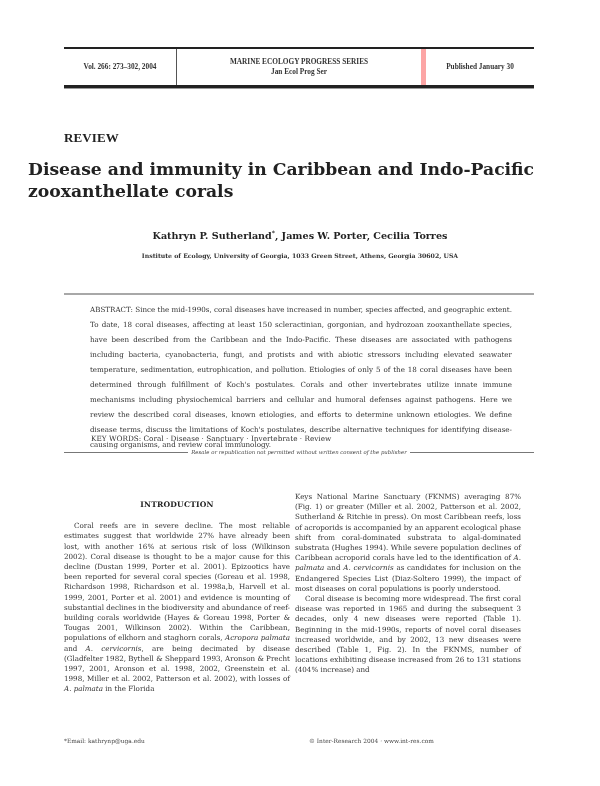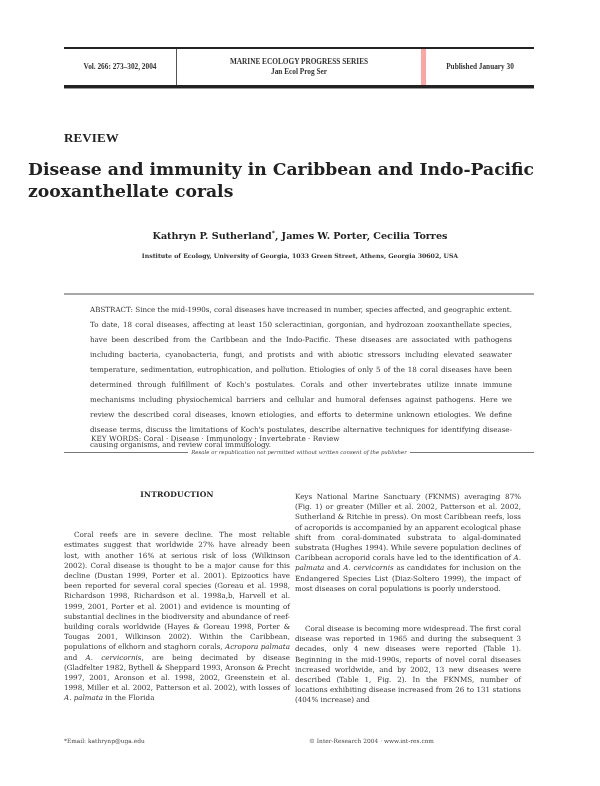--- a/index.html
+++ b/index.html
@@ -39,23 +39,23 @@
               font-size: 7.3px; color: #333; }
 
   .restrict { position: absolute; left: 64px; width: 470px; top: 449px; display: flex; align-items: center; }
   .restrict .line { flex: 1; height: 1px; background: #777; }
   .restrict .txt { padding: 0 3px; font-family: "DejaVu Serif", serif; font-style: italic; font-size: 5.4px; color: #444; white-space: nowrap; }
 
   .col { position: absolute; top: 490px; width: 226px; font-family: "DejaVu Serif", serif;
          font-size: 7.15px; line-height: 10.2px; color: #333; text-align: justify; }
   .col.left { left: 64px; }
   .col.right { left: 295px; top: 492px; }
-  .col h2 { margin: 0 0 11px 0; text-align: center; font-size: 7.6px; font-weight: bold; letter-spacing: 0.2px; color: #222; }
+  .col h2 { margin: 10px 0 11px 0; text-align: center; font-size: 7.6px; font-weight: bold; letter-spacing: 0.2px; color: #222; }
   .col p { margin: 0; }
-  .col p.indent { text-indent: 10px; margin-top: 30px; }
+  .col p.indent { text-indent: 10px; }
   .col em { font-style: italic; }
 
   .footnote { position: absolute; left: 64px; top: 738px; font-family: "DejaVu Serif", serif; font-size: 5.9px; color: #444; }
   .copyright { position: absolute; left: 309px; top: 738px; font-family: "DejaVu Serif", serif; font-size: 5.9px; color: #444; }
 </style>
 </head>
 <body>
 
 <div class="jhead">
   <div class="cell c1">Vol. 266: 273–302, 2004</div>
@@ -74,21 +74,21 @@
 </div>
 
 <div class="authors"><span>Kathryn P. Sutherland</span><sup>*</sup><span>, James W. Porter, Cecilia Torres</span></div>
 
 <div class="affil">Institute of Ecology, University of Georgia, 1033 Green Street, Athens, Georgia 30602, USA</div>
 
 <div class="abs-rule"></div>
 
 <div class="abstract">ABSTRACT: Since the mid-1990s, coral diseases have increased in number, species affected, and geographic extent. To date, 18 coral diseases, affecting at least 150 scleractinian, gorgonian, and hydrozoan zooxanthellate species, have been described from the Caribbean and the Indo-Pacific. These diseases are associated with pathogens including bacteria, cyanobacteria, fungi, and protists and with abiotic stressors including elevated seawater temperature, sedimentation, eutrophication, and pollution. Etiologies of only 5 of the 18 coral diseases have been determined through fulfillment of Koch's postulates. Corals and other invertebrates utilize innate immune mechanisms including physiochemical barriers and cellular and humoral defenses against pathogens. Here we review the described coral diseases, known etiologies, and efforts to determine unknown etiologies. We define disease terms, discuss the limitations of Koch's postulates, describe alternative techniques for identifying disease-causing organisms, and review coral immunology.</div>
 
-<div class="keywords">KEY WORDS:  Coral · Disease · Immunology · Invertebrate · Review</div>
+<div class="keywords">KEY WORDS:  Coral · Disease · Sanctuary · Invertebrate · Review</div>
 
 <div class="restrict">
   <div class="line"></div>
   <span class="txt">Resale or republication not permitted without written consent of the publisher</span>
   <div class="line"></div>
 </div>
 
 <div class="col left">
   <h2>INTRODUCTION</h2>
   <p class="indent"><span>Coral reefs are in severe decline. The most reliable estimates suggest that worldwide 27% have already been lost, with another 16% at serious risk of loss (Wilkinson 2002). Coral disease is thought to be a major cause for this decline (Dustan 1999, Porter et al. 2001). Epizootics have been reported for several coral species (Goreau et al. 1998, Richardson 1998, Richardson et al. 1998a,b, Harvell et al. 1999, 2001, Porter et al. 2001) and evidence is mounting of substantial declines in the biodiversity and abundance of reef-building corals worldwide (Hayes &amp; Goreau 1998, Porter &amp; Tougas 2001, Wilkinson 2002). Within the Caribbean, populations of elkhorn and staghorn corals, </span><em>Acropora palmata</em><span> and </span><em>A. cervicornis</em><span>, are being decimated by disease (Gladfelter 1982, Bythell &amp; Sheppard 1993, Aronson &amp; Precht 1997, 2001, Aronson et al. 1998, 2002, Greenstein et al. 1998, Miller et al. 2002, Patterson et al. 2002), with losses of </span><em>A. palmata</em><span> in the Florida</span></p>

